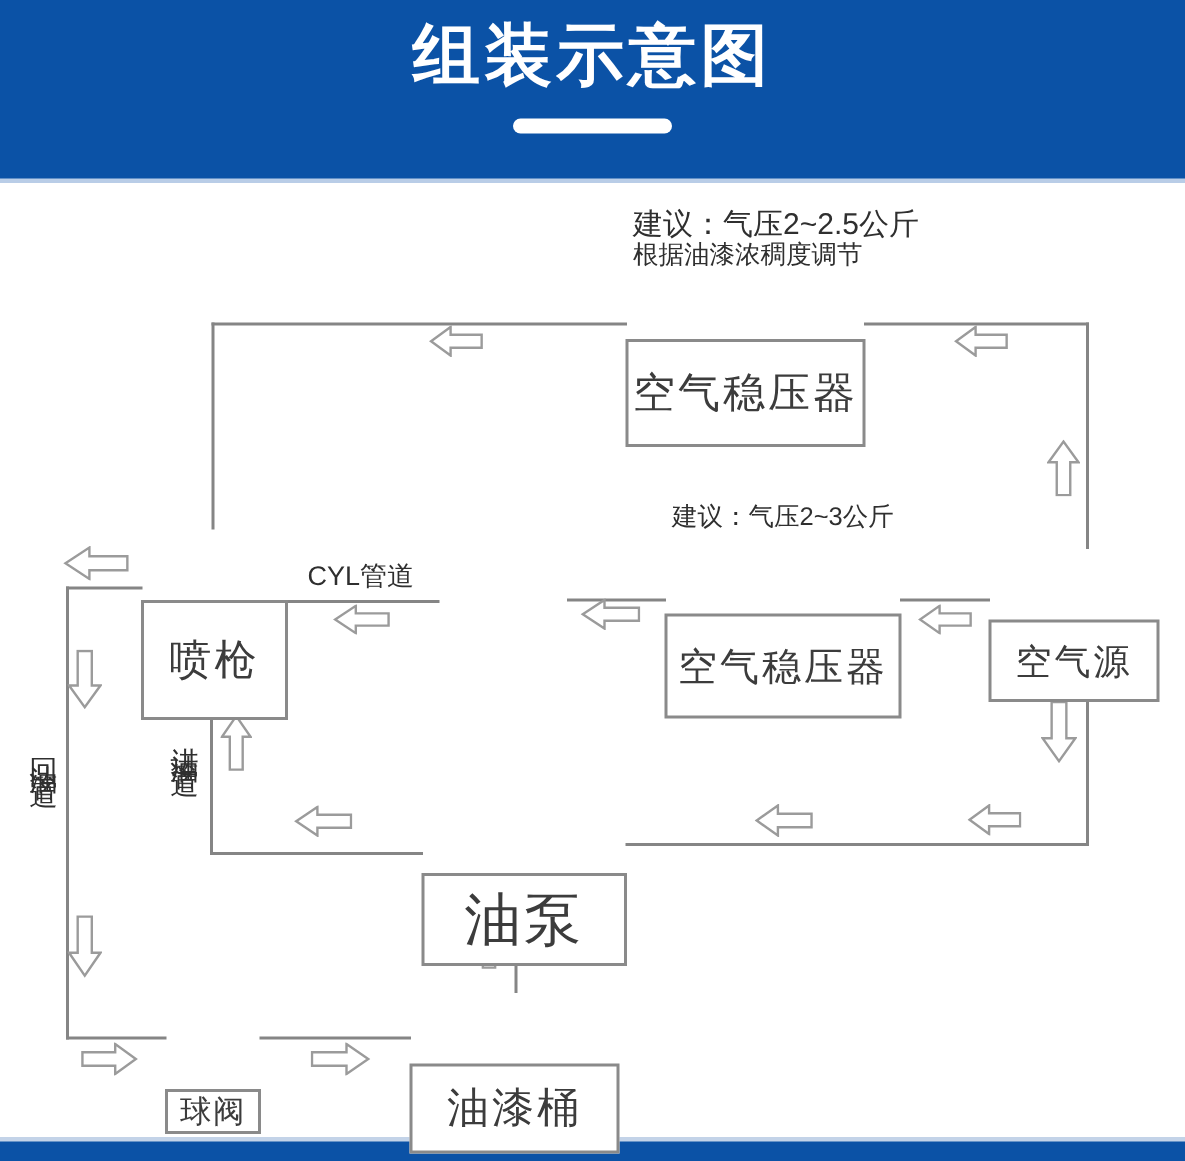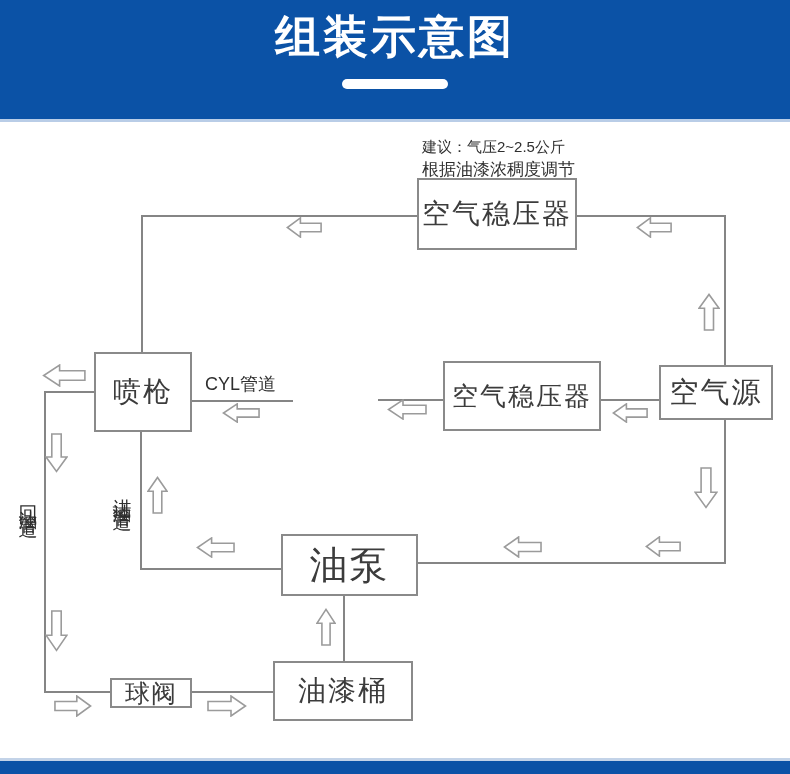--- a/index.html
+++ b/index.html
@@ -22,21 +22,21 @@
   }
   
   .bottom-bar{
     position:absolute;left:0;top:758px;width:790px;height:16px;
     background:var(--blue,#0b52a6);border-top:3px solid #c3d3e8;box-sizing:border-box;
   }
   
   .box{
     position:absolute;border:2px solid #8a8a8a;background:#ffffff;box-sizing:border-box;
     display:flex;align-items:center;justify-content:center;
-    color:#3c3c3c;letter-spacing:2px;white-space:nowrap;z-index:3;
+    color:#3c3c3c;letter-spacing:2px;white-space:nowrap;z-index:3;margin-top:48px;
   }
   .hline,.vline{position:absolute;background:#858585;z-index:1;}
   .hline{height:2px;}
   .vline{width:2px;}
   .lbl{position:absolute;color:#2f2f2f;white-space:nowrap;z-index:2;line-height:1.2;}
   .vtext{
     position:absolute;color:#2f2f2f;z-index:2;
     writing-mode:vertical-rl;text-orientation:upright;letter-spacing:5px;line-height:1;
   }
   .arrow{position:absolute;display:block;z-index:2;}
@@ -157,33 +157,34 @@
 
   <div class="box" style="left:417px;top:178px;width:160px;height:72px;font-size:28px">
     <span>空气稳压器</span>
   </div>
   <div class="box" style="left:94px;top:352px;width:98px;height:80px;font-size:28px">
     <span>喷枪</span>
   </div>
   <div class="box" style="left:443px;top:361px;width:158px;height:70px;font-size:26px">
     <span>空气稳压器</span>
   </div>
-  <div class="box" style="left:659px;top:365px;width:114px;height:55px;font-size:29px">
+  <div class="box" style="left:659px;top:365px;width:114px;height:55px;font-size:24px">
     <span>空气源</span>
   </div>
   <div class="box" style="left:281px;top:534px;width:137px;height:62px;font-size:38px">
     <span>油泵</span>
   </div>
-  <div class="box" style="left:110px;top:678px;width:82px;height:30px;font-size:25px;letter-spacing:1px">
+  <div class="box" style="left:110px;top:678px;width:64px;height:30px;font-size:21px;letter-spacing:1px">
     <span>球阀</span>
   </div>
   <div class="box" style="left:273px;top:661px;width:140px;height:60px;font-size:28px">
     <span>油漆桶</span>
   </div>
 
-  <div class="lbl" style="left:422px;top:138px;font-size:15px">建议：气压2~2.5公斤</div>
+  <div class="lbl" style="left:422px;top:138px;font-size:20px">建议：气压2~2.5公斤</div>
   <div class="lbl" style="left:422px;top:160px;font-size:17px">根据油漆浓稠度调节</div>
   <div class="lbl" style="left:205px;top:374px;font-size:18px">CYL管道</div>
+  <div class="lbl" style="left:448px;top:335px;font-size:17px">建议：气压2~3公斤</div>
   <div class="vtext" style="left:19px;top:490px;font-size:19px">回油管道</div>
   <div class="vtext" style="left:113px;top:483px;font-size:19px">进油管道</div>
 
   <div class="bottom-bar"></div>
 </div>
 
 </body></html>

